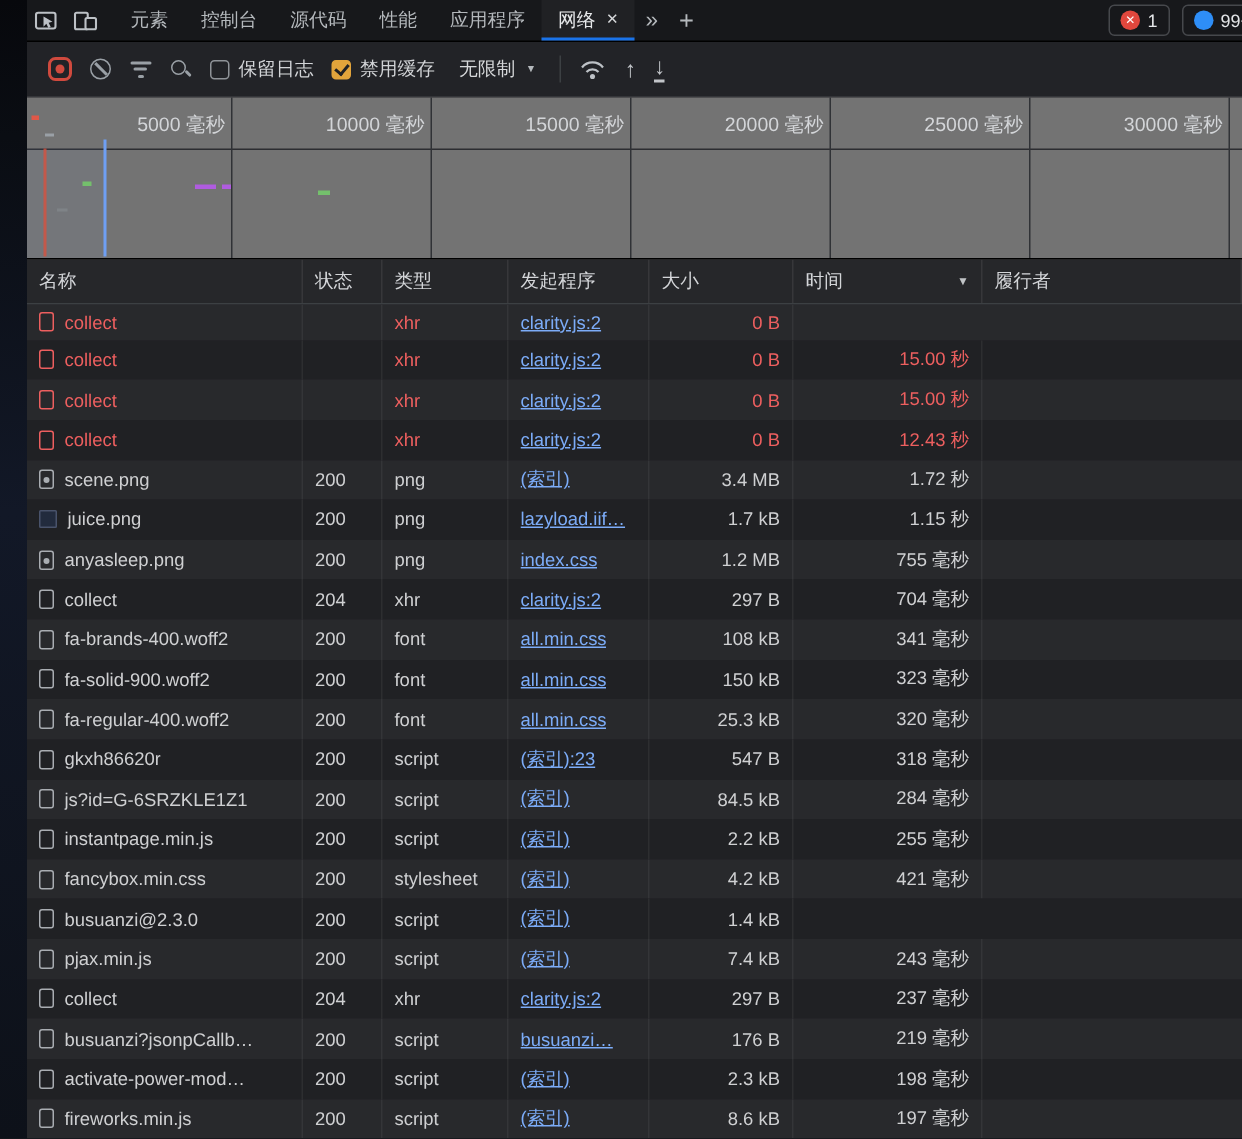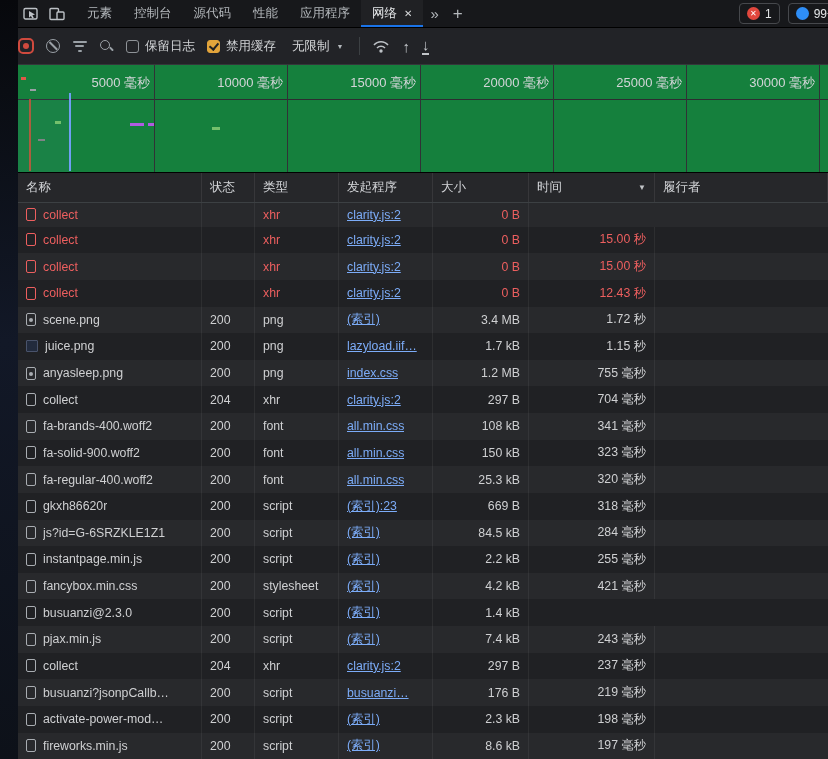--- a/index.html
+++ b/index.html
@@ -23,21 +23,21 @@
   .tab-extra{font-size:15px;color:#b4b8bc;padding:0 7px;cursor:pointer;}
   .tab-extra.plus{font-size:17px;}
   .tb-spacer{flex:1 1 auto;}
   .badgebox{display:flex;align-items:center;gap:5px;border:1px solid #46484c;border-radius:4px;
     padding:0 7px;height:21px;font-size:12px;color:#e4e6e8;margin-left:8px;flex:0 0 auto;cursor:pointer;}
   .errdot{width:13px;height:13px;border-radius:50%;background:#e1473d;color:#fff;font-size:8px;line-height:13px;text-align:center;font-weight:bold;}
   .chatdot{width:13px;height:13px;border-radius:50%;background:#2e8ef7;}
   .badgebox.chat{margin-right:-14px;}
 
   
-  .toolbar{height:37px;background:#222327;display:flex;align-items:center;gap:12px;padding:0 0;
+  .toolbar{height:37px;background:#222327;display:flex;align-items:center;gap:12px;padding:0 14px;
     flex:0 0 auto;border-bottom:1px solid #35363a;}
   .tbtn{cursor:pointer;display:inline-flex;align-items:center;justify-content:center;}
   .rec{width:16px;height:16px;border:2px solid var(--record_red,#d04a3e);border-radius:5px;position:relative;}
   .rec::after{content:"";position:absolute;left:3px;top:3px;width:6px;height:6px;border-radius:50%;background:var(--record_red,#d04a3e);}
   .clr{width:14px;height:14px;border:1.6px solid #9aa0a6;border-radius:50%;position:relative;}
   .clr::after{content:"";position:absolute;left:0.5px;top:5px;width:11px;height:1.6px;background:#9aa0a6;transform:rotate(45deg);}
   .flt{display:flex;flex-direction:column;gap:2.5px;align-items:center;width:15px;}
   .flt i{display:block;height:2px;background:#9aa0a6;border-radius:1px;}
   .flt i:nth-child(1){width:14px;}.flt i:nth-child(2){width:9px;}.flt i:nth-child(3){width:4px;}
   .sch{width:15px;height:15px;position:relative;}
@@ -49,21 +49,21 @@
   .cb.checked::after{content:"";position:absolute;left:3px;top:0.5px;width:4px;height:7px;
     border:solid #202124;border-width:0 2px 2px 0;transform:rotate(40deg);}
   .chklbl{font-size:12.5px;color:#d2d4d7;}
   .throttle{display:flex;align-items:center;gap:7px;font-size:12.5px;color:#d6d8da;cursor:pointer;padding:0 4px;}
   .caret{font-size:7px;color:#b4b8bc;}
   .sep{width:1px;height:18px;background:#3c4043;}
   .arr{font-size:15px;color:#c2c5c9;cursor:pointer;line-height:1;}
   .arr.exp{border-bottom:2px solid #c2c5c9;padding-bottom:1px;}
 
   
-  .overview{position:relative;height:108px;flex:0 0 auto;background:#15803d;border-bottom:1px solid #000;cursor:crosshair;padding-left:11px;}
+  .overview{position:relative;height:108px;flex:0 0 auto;background:#737373;border-bottom:1px solid #000;cursor:crosshair;padding-left:11px;}
   .grid{position:absolute;top:0;bottom:0;width:1px;background:#303236;}
   .tick{position:absolute;top:9px;width:132px;text-align:right;font-size:13px;color:#d3d5d8;white-space:nowrap;}
   .rulerline{position:absolute;left:0;right:0;top:34px;height:1px;background:#2c2d31;}
   .mk{position:absolute;}
 
   
   .thead{height:30px;display:flex;background:#26272a;border-bottom:1px solid #3c4043;flex:0 0 auto;}
   .thead .cell{display:flex;align-items:center;font-size:12.5px;color:#d3d5d8;padding:0 8px;
     border-right:1px solid rgba(255,255,255,0.08);white-space:nowrap;overflow:hidden;cursor:pointer;}
   .sort{margin-left:auto;font-size:8px;color:#c0c3c6;padding-left:4px;}
@@ -387,21 +387,21 @@
       <div class="row dk">
         <div class="cell col-name">
           <span class="ficon file"></span>
           <span class="nm">gkxh86620r</span>
         </div>
         <div class="cell col-status">200</div>
         <div class="cell col-type">script</div>
         <div class="cell col-initiator">
           <span class="link">(索引):23</span>
         </div>
-        <div class="cell col-size">669 B</div>
+        <div class="cell col-size">547 B</div>
         <div class="cell col-time">318 毫秒</div>
         <div class="cell col-fulfilledBy"></div>
       </div>
       <div class="row lt">
         <div class="cell col-name">
           <span class="ficon file"></span>
           <span class="nm">js?id=G-6SRZKLE1Z1</span>
         </div>
         <div class="cell col-status">200</div>
         <div class="cell col-type">script</div>

